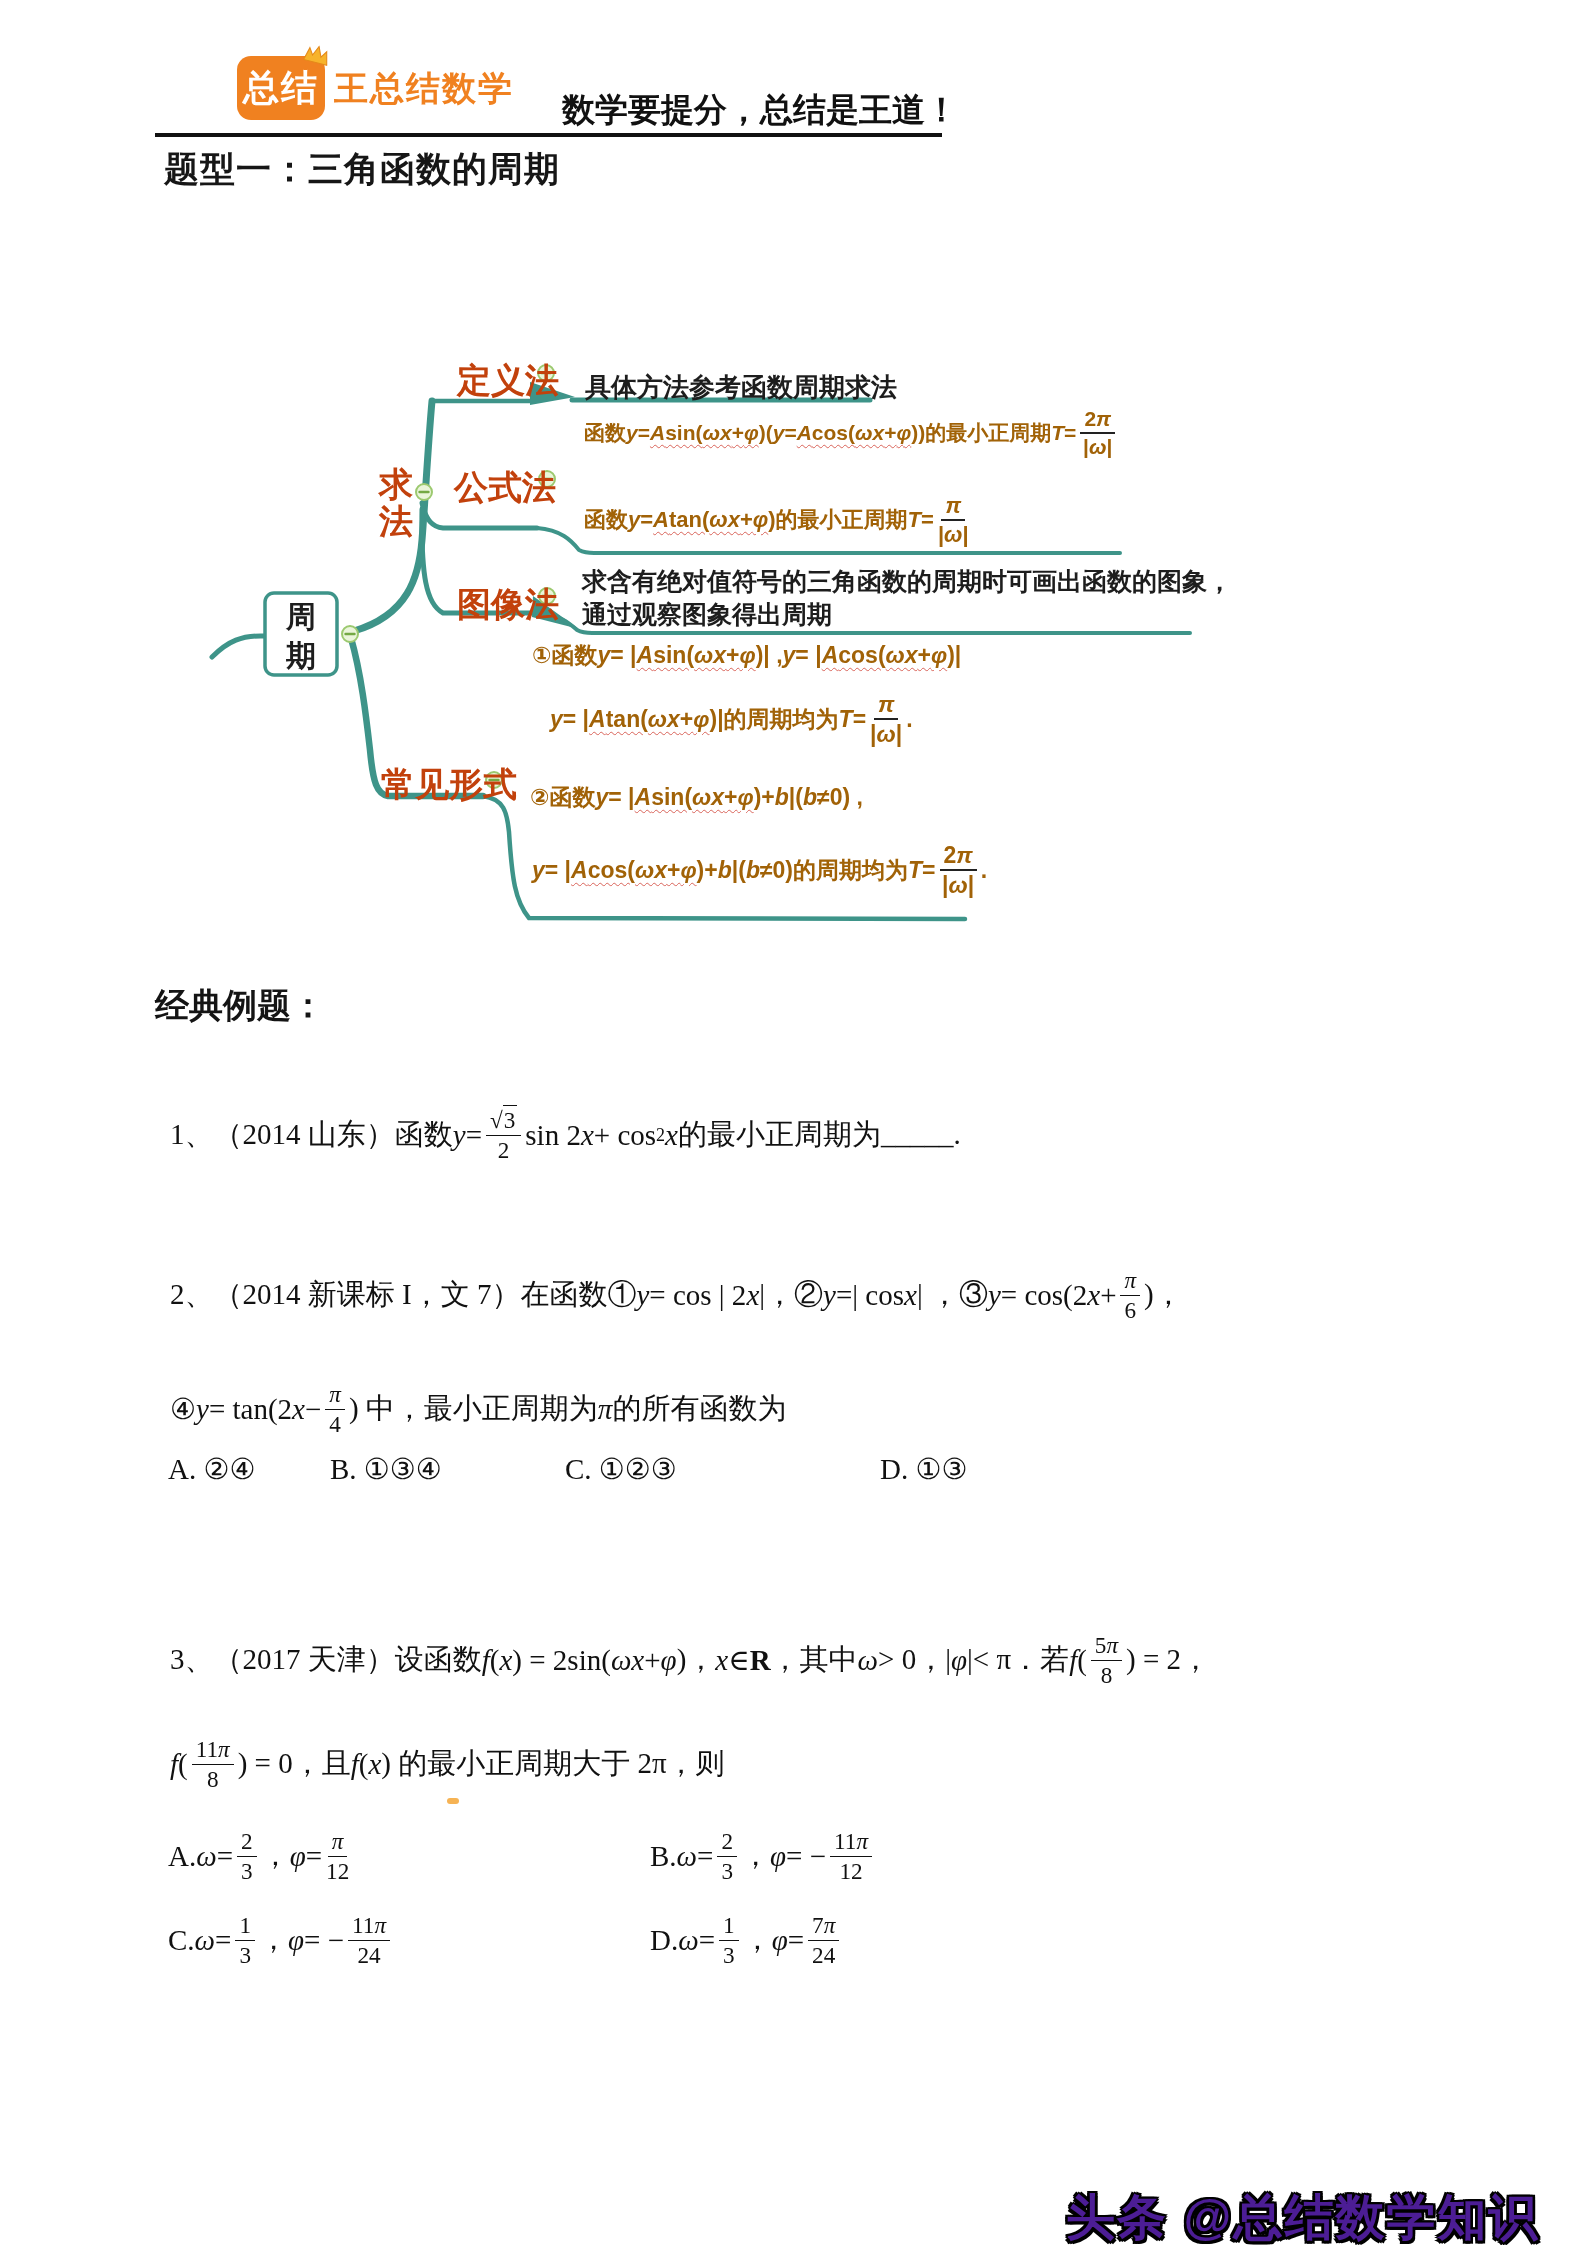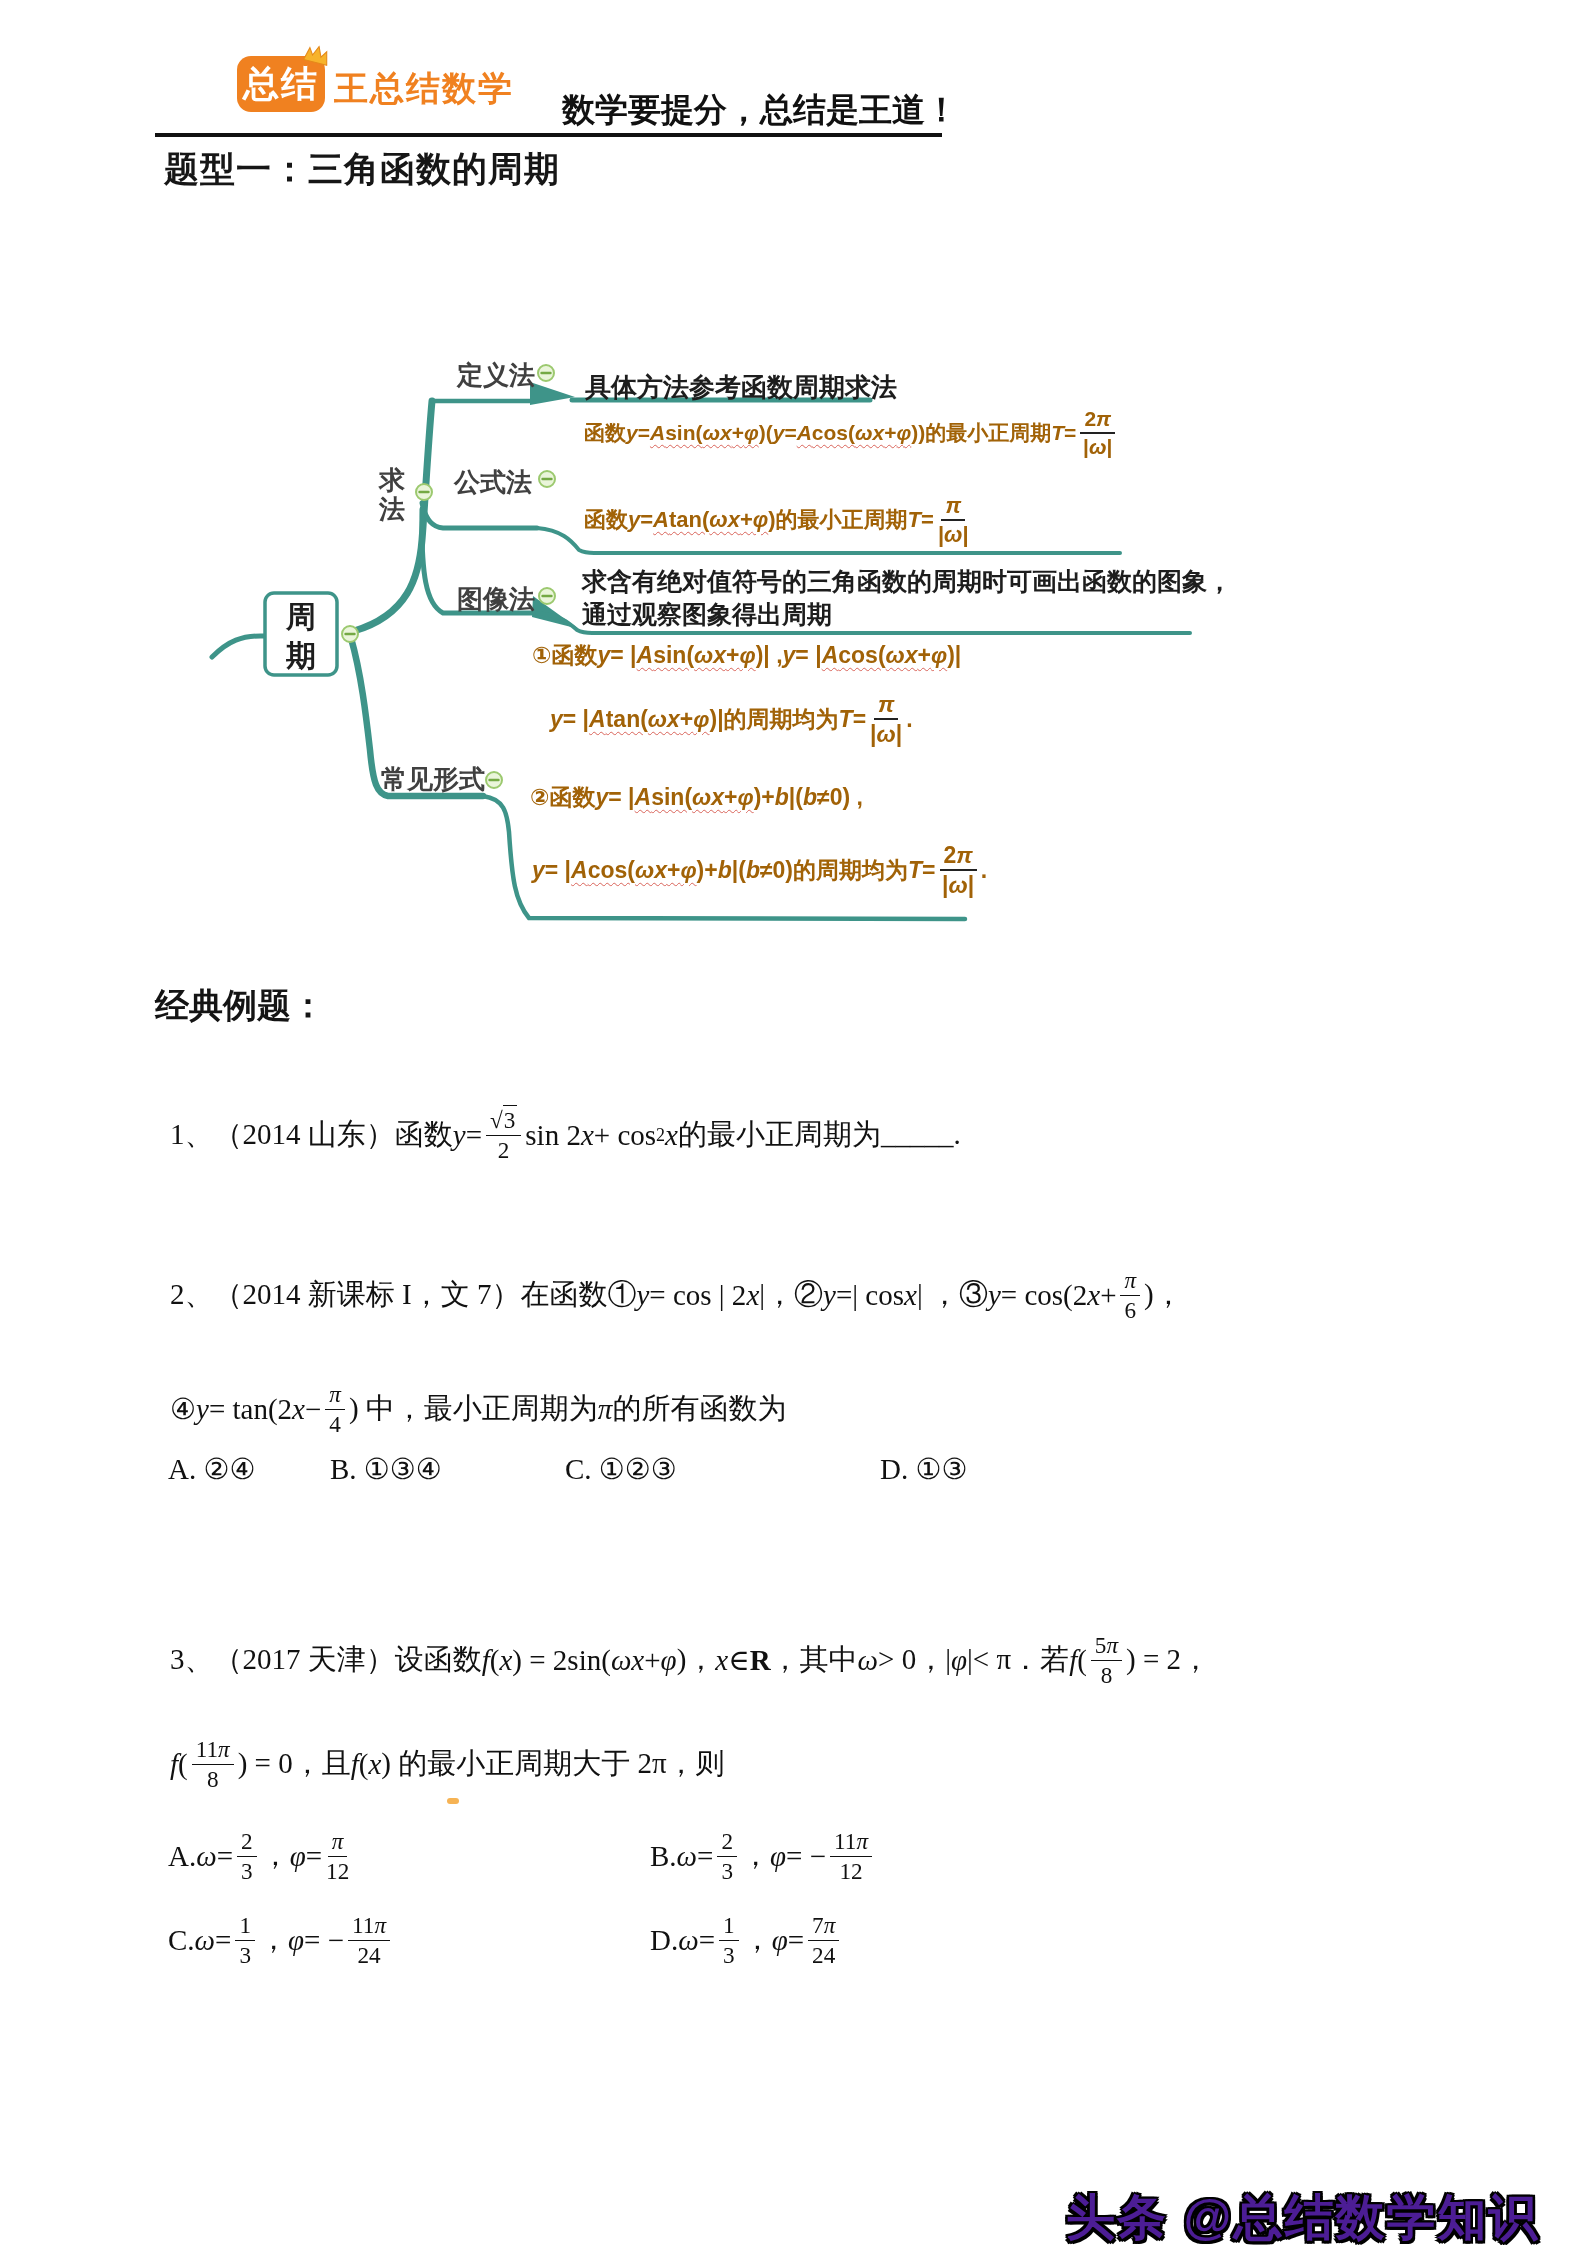--- a/index.html
+++ b/index.html
@@ -1,36 +1,36 @@
 <!DOCTYPE html>
 <html><head>
 <meta charset="utf-8">
 <style>
   html,body{margin:0;padding:0;background:#888;}
   .page{position:relative;width:1587px;height:2245px;background:#fff;overflow:hidden;
         font-family:"Liberation Sans","DejaVu Sans",sans-serif;color:#1d1d1d;}
   
-  .logo-badge{position:absolute;left:237px;top:56px;width:88px;height:56px;border-radius:14px;
+  .logo-badge{position:absolute;left:237px;top:56px;width:88px;height:64px;border-radius:14px;
       background:var(--accent);display:flex;align-items:center;justify-content:center;}
   .logo-badge .badge-text{color:#fff;font-size:36px;font-weight:bold;letter-spacing:2px;}
   .crown{position:absolute;top:-11px;right:-5px;transform:rotate(14deg);}
   .brand{position:absolute;left:334px;top:66px;font-size:34px;font-weight:bold;color:var(--accent);letter-spacing:2px;}
   .tagline{position:absolute;left:562px;top:88px;font-size:33px;font-weight:bold;
       font-family:"Liberation Serif","DejaVu Serif",serif;color:#111;}
   .header-rule{position:absolute;left:155px;top:133px;width:787px;height:3.5px;background:#111;}
   .page-title{position:absolute;left:164px;top:146px;font-size:35px;font-weight:bold;letter-spacing:1px;color:#161616;}
   
   .mindmap{position:absolute;left:170px;top:245px;width:1060px;height:700px;}
   .mindmap svg{position:absolute;left:0;top:0;}
   .branch{fill:none;stroke:var(--branch);stroke-linecap:round;}
   .wedge{fill:var(--branch);stroke:none;}
   .rootbox{fill:#ffffff;stroke:var(--branch);stroke-width:3.5;}
   .ccirc{fill:var(--circle-fill);stroke:var(--circle-border);stroke-width:2;}
   .cminus{stroke:var(--minus);stroke-width:2.4;stroke-linecap:round;}
-  .mm-lbl{position:absolute;font-weight:bold;font-size:26px;white-space:nowrap;color:#404040;}
+  .mm-lbl{position:absolute;font-weight:bold;font-size:34px;white-space:nowrap;color:#c2410c;}
   .mm-root{position:absolute;left:111px;top:352px;width:40px;font-size:30px;line-height:1.3;
       font-weight:bold;word-break:break-all;text-align:center;}
   .mm-qiufa{left:209px;top:221px;width:32px;line-height:1.1;word-break:break-all;white-space:normal;}
   .mm-dingyifa{left:287px;top:113px;}
   .mm-gongshifa{left:284px;top:220px;}
   .mm-tuxiangfa{left:287px;top:337px;}
   .mm-changjian{left:211px;top:517px;}
   .mm-juti{position:absolute;left:415px;top:125px;font-size:26px;font-weight:bold;white-space:nowrap;}
   .mm-tx{position:absolute;left:412px;top:320px;font-size:25px;font-weight:bold;line-height:1.32;white-space:nowrap;}
   .mm-tx span{display:block;}

